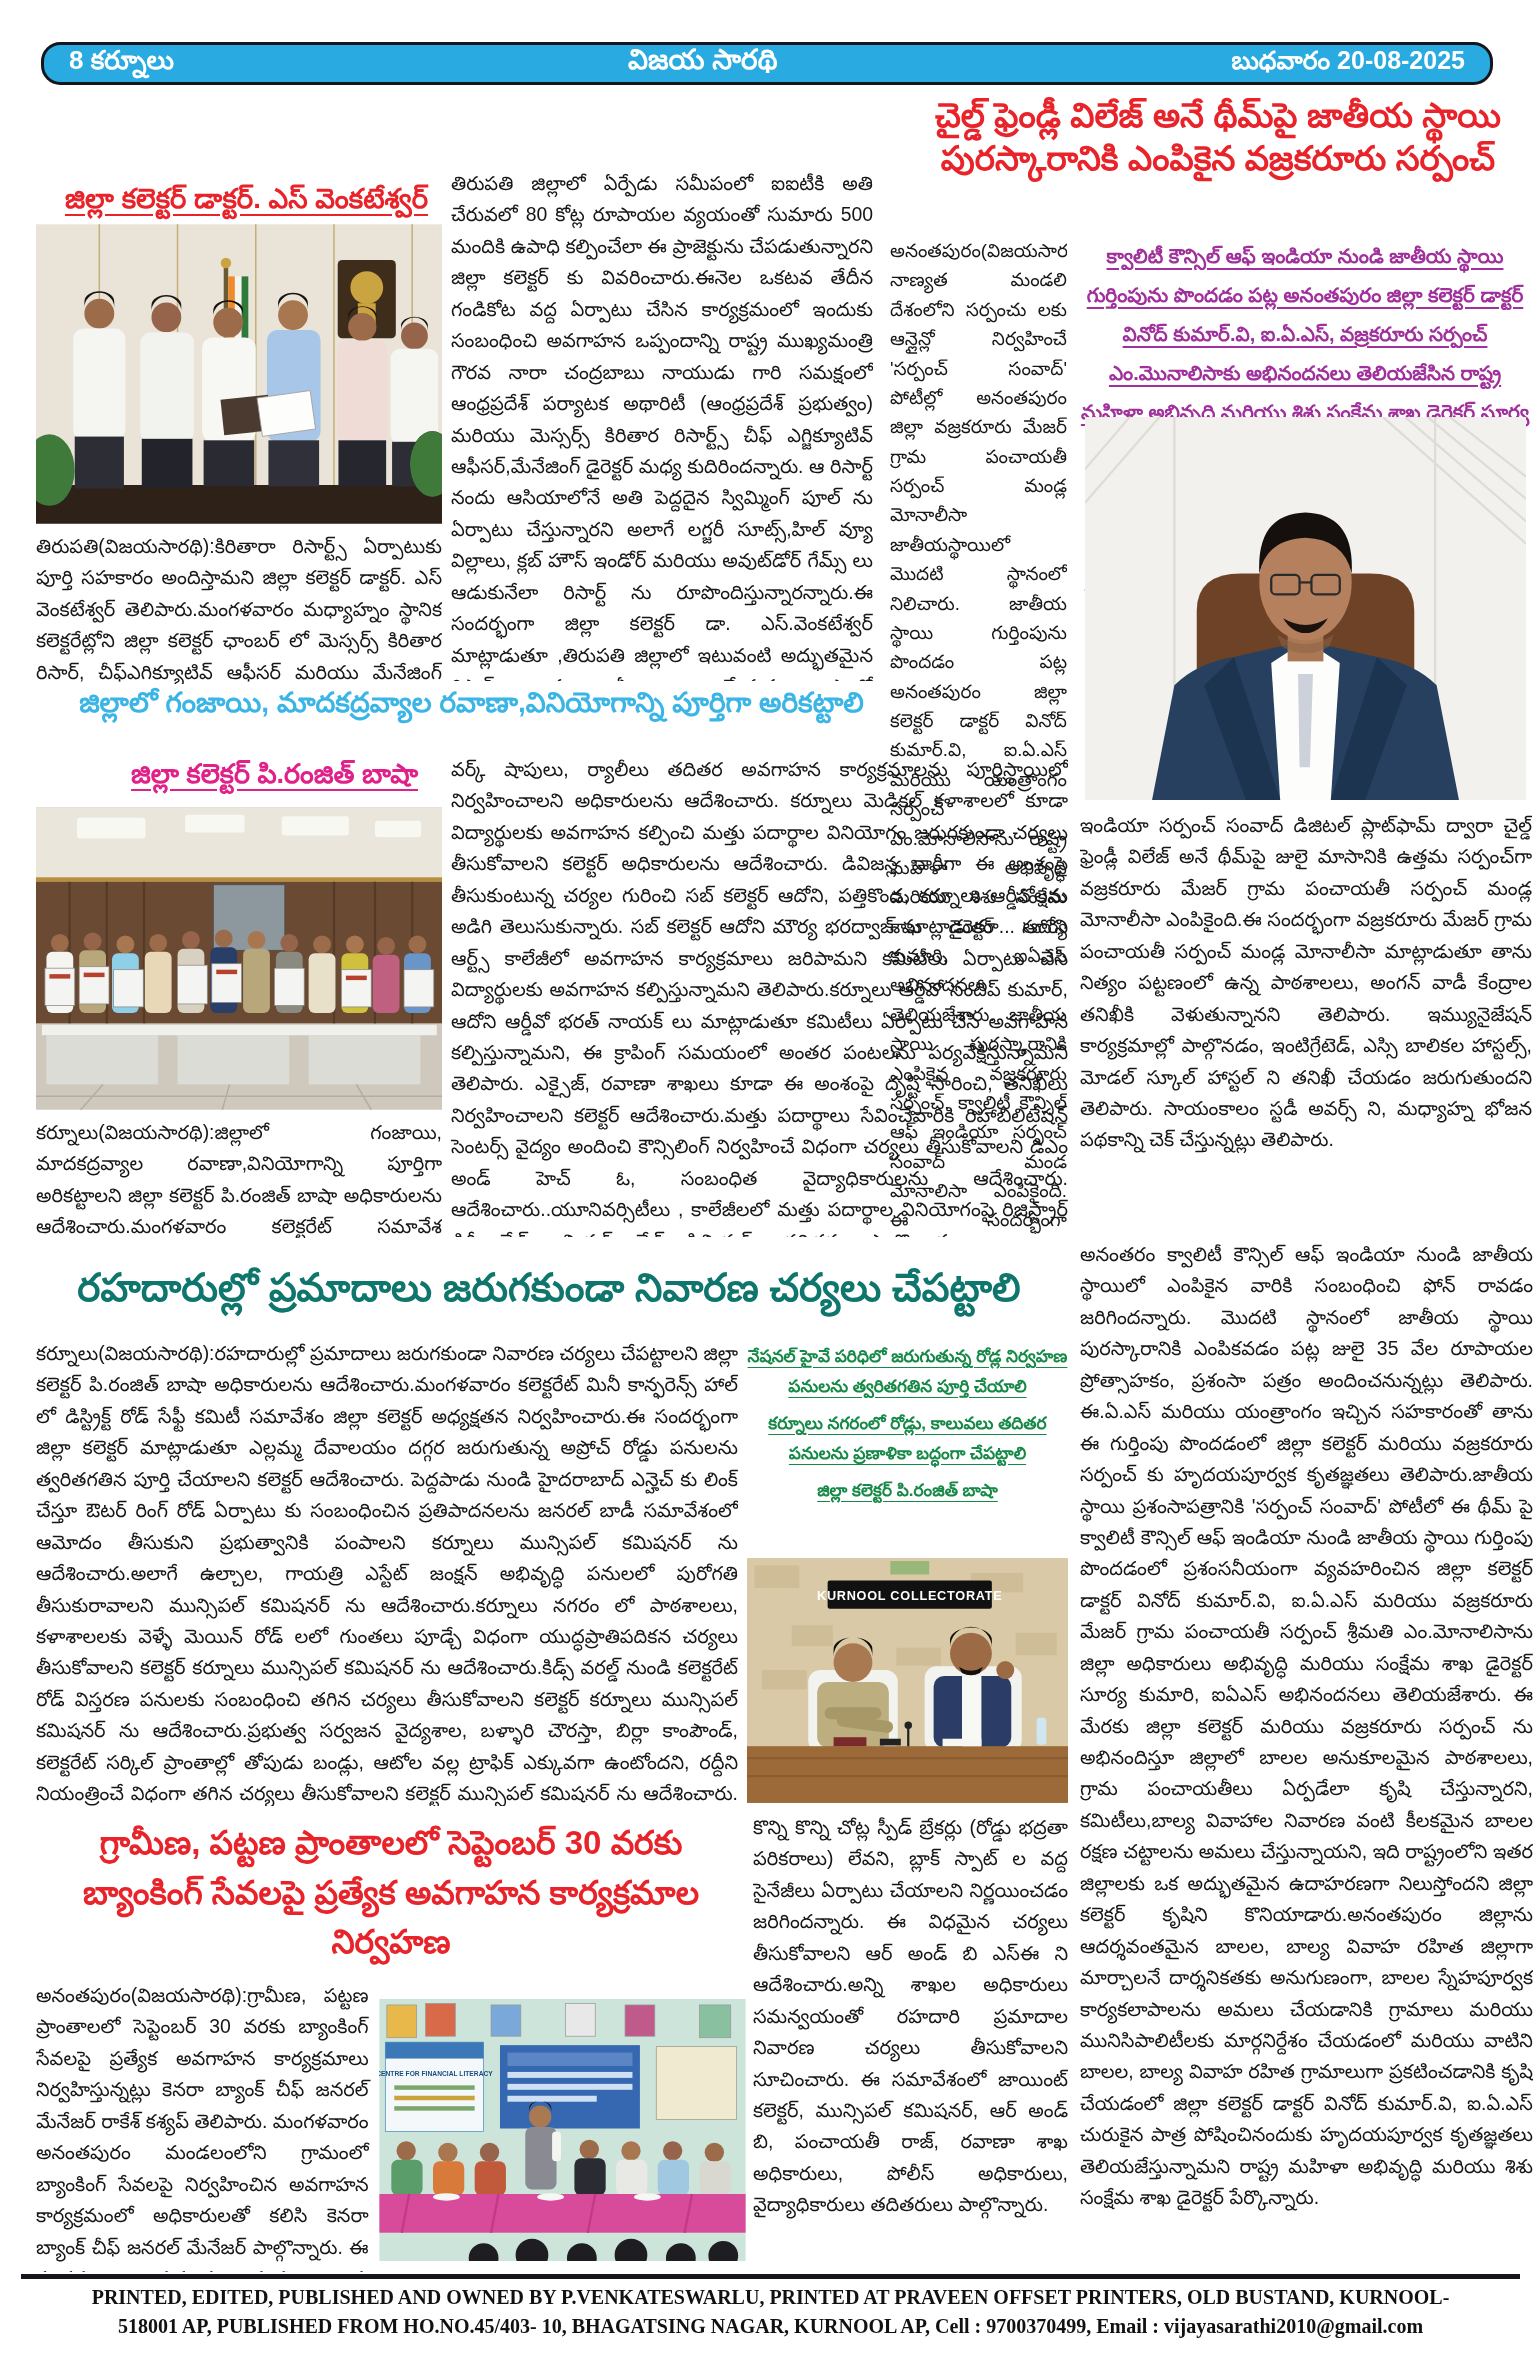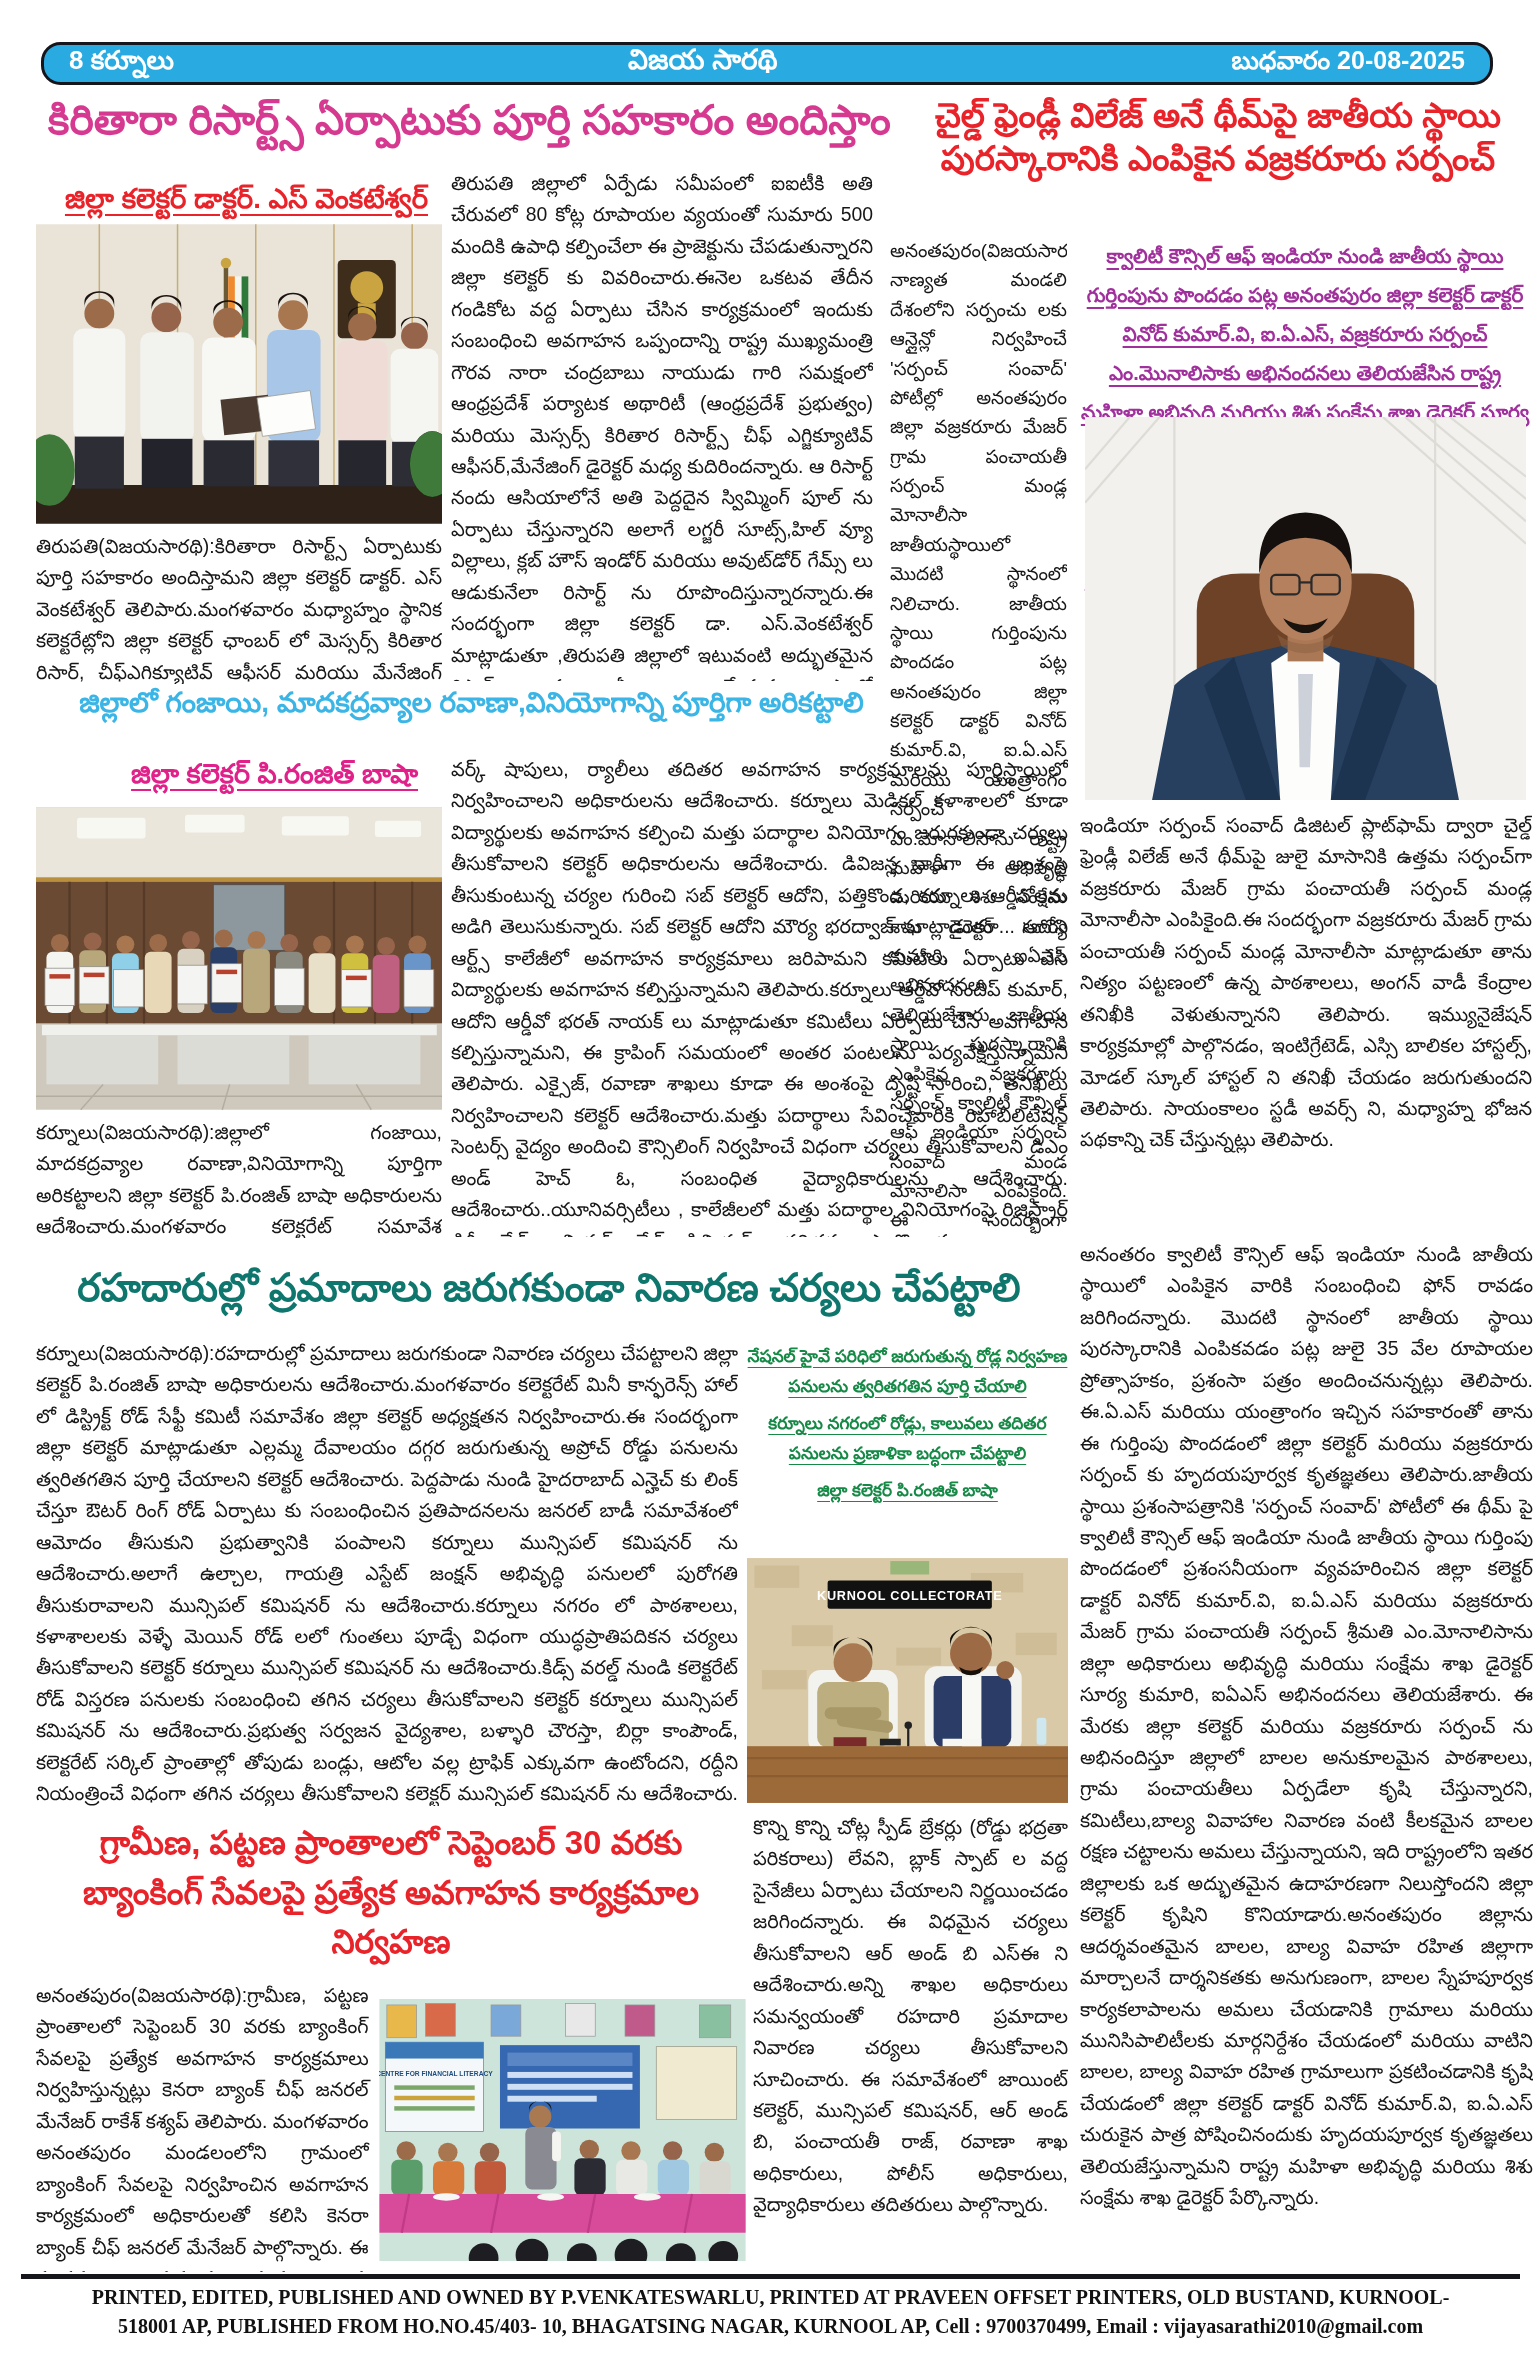--- a/index.html
+++ b/index.html
@@ -60,21 +60,20 @@
 <body>
 
 <div class="page">
 
   <div class="abs masthead">
     <span class="mh-left">8 కర్నూలు</span>
     <span class="mh-center">విజయ సారథి</span>
     <span class="mh-right">బుధవారం 20-08-2025</span>
   </div>
 
-  <div class="abs headline hl-resort">కిరితారా రిసార్ట్స్ ఏర్పాటుకు పూర్తి సహకారం అందిస్తాం</div>
   <div class="abs subhead sh-resort">జిల్లా కలెక్టర్ డాక్టర్. ఎస్ వెంకటేశ్వర్</div>
 
   <svg class="abs photo ph-resort" viewBox="0 0 545 402">
     <rect width="545" height="402" fill="#e9e3d8"></rect>
     <g stroke="#c5ae77" stroke-width="2">
       <line x1="85" y1="0" x2="85" y2="350"></line>
         <line x1="190" y1="0" x2="190" y2="350"></line>
       <line x1="295" y1="0" x2="295" y2="350"></line>
         <line x1="400" y1="0" x2="400" y2="350"></line>
       <line x1="505" y1="0" x2="505" y2="350"></line>

